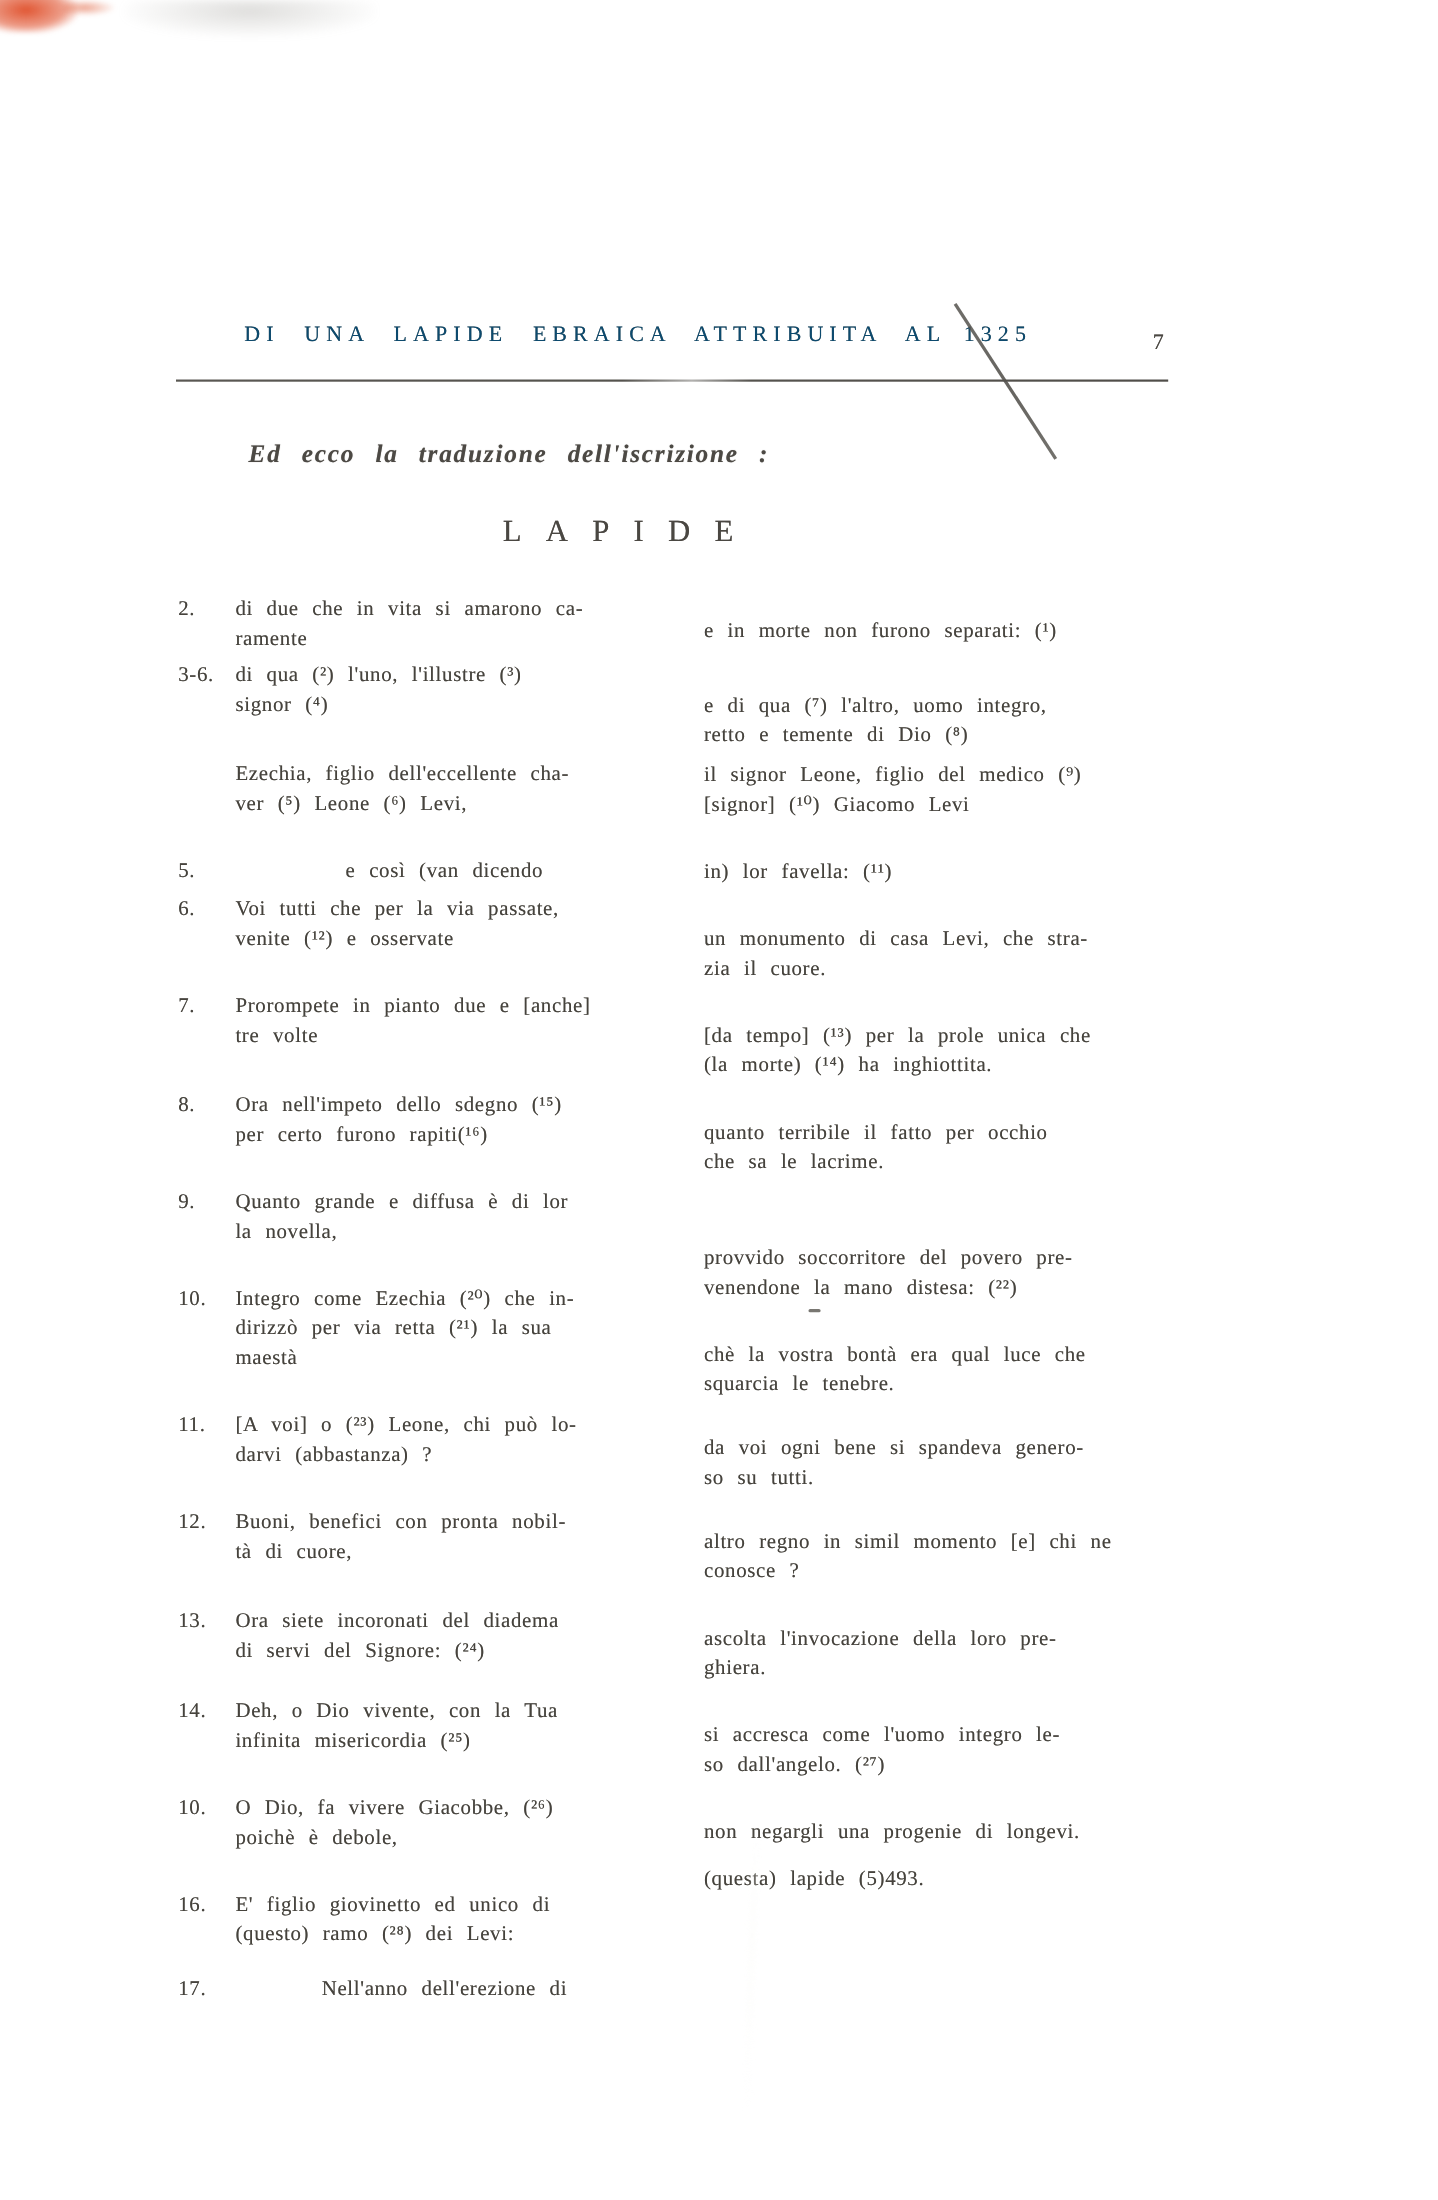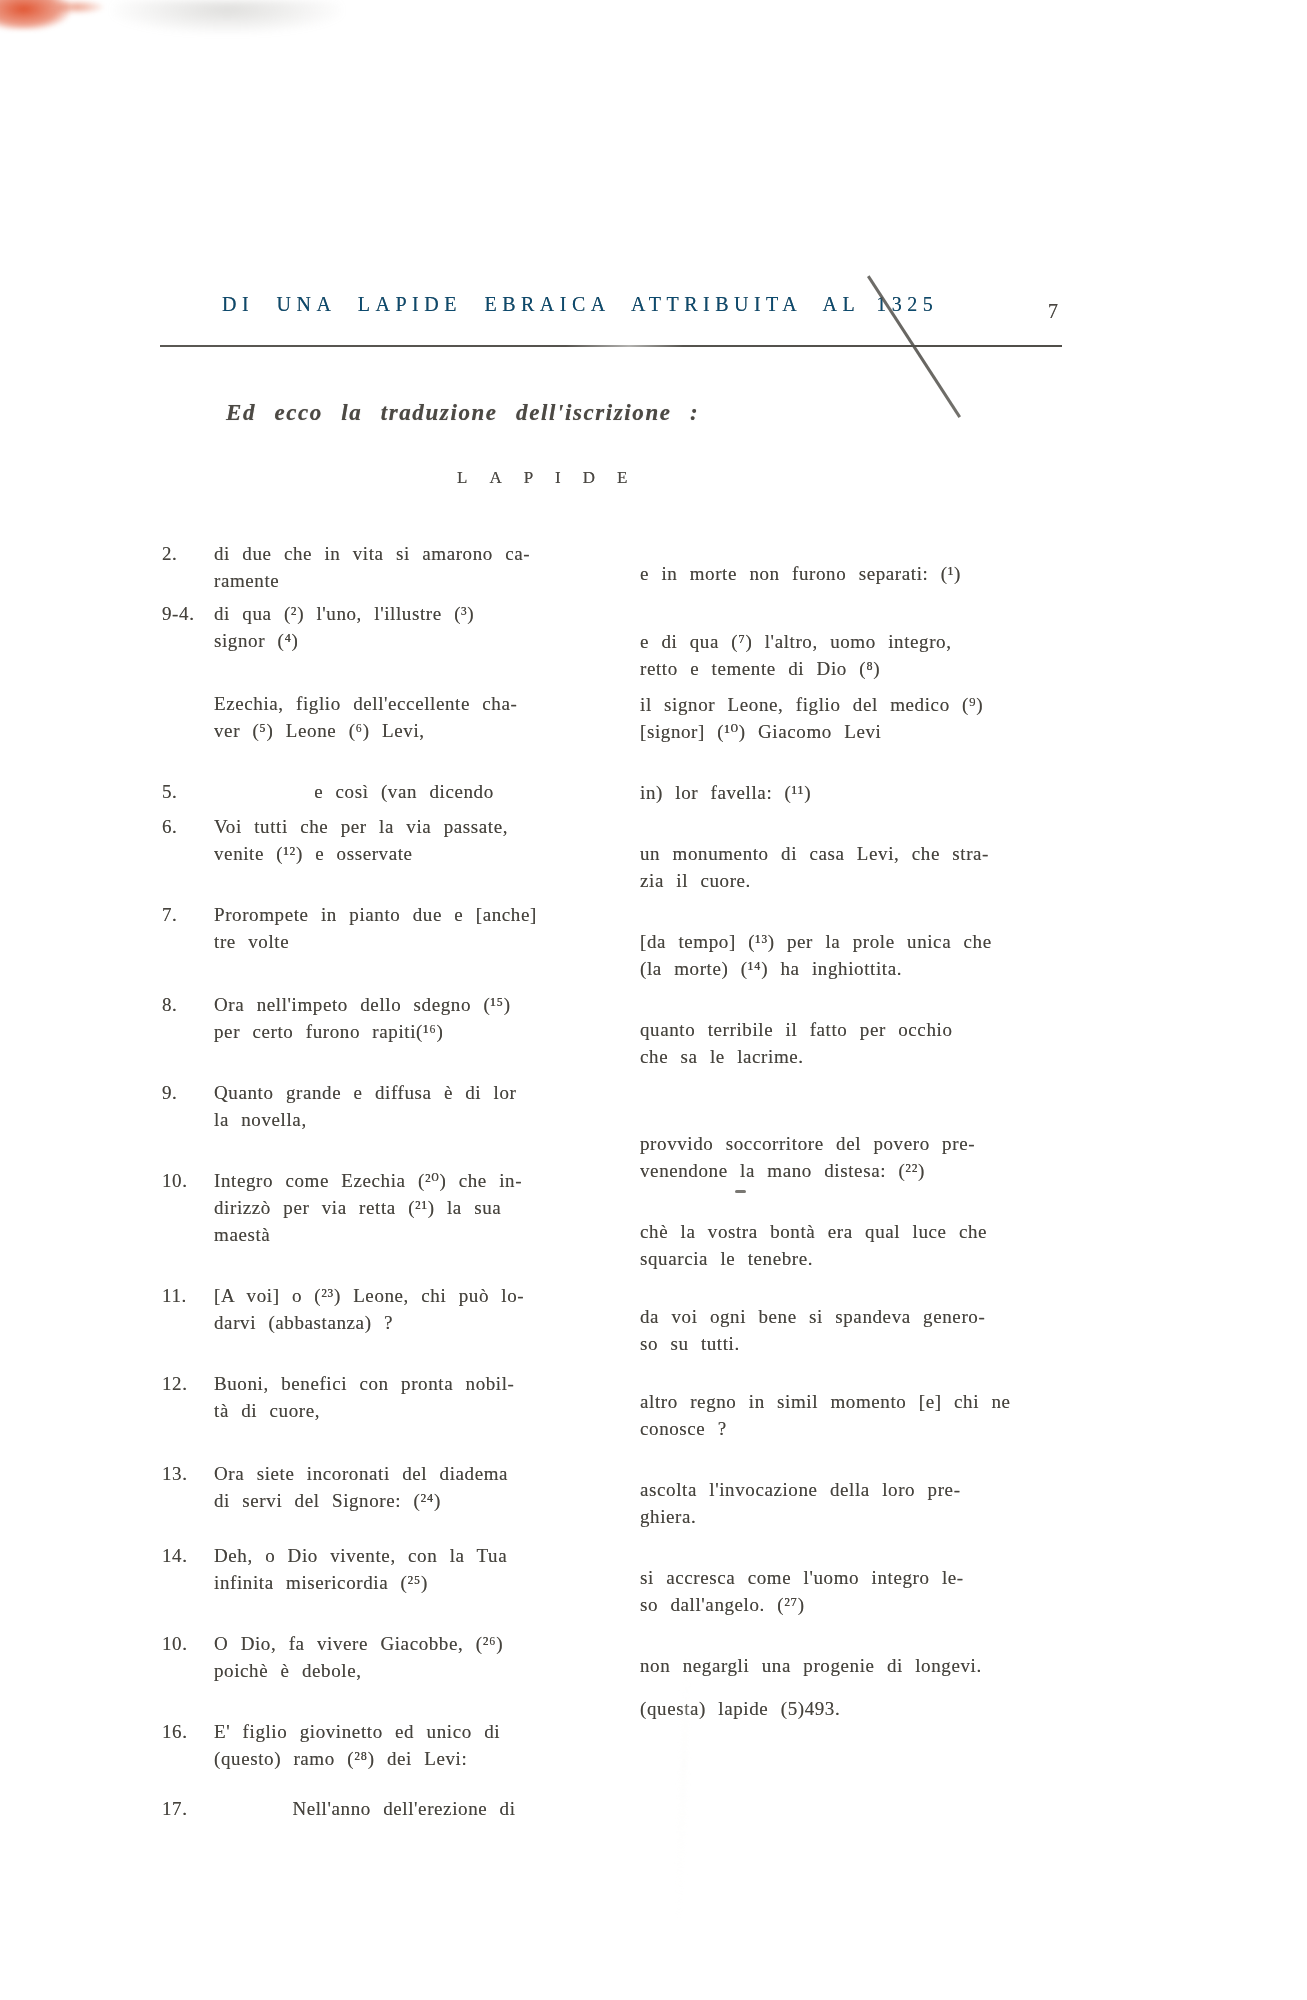--- a/index.html
+++ b/index.html
@@ -52,21 +52,21 @@
     position: absolute; left: 160px; top: 345px; width: 902px; height: 2.4px;
     background: linear-gradient(90deg, #5a5853 0%, #55534e 45%, rgba(85,83,78,0.45) 52%, #55534e 58%, #504e49 100%);
   }
 
   .intro-line {
     position: absolute; left: 226px; top: 400px; white-space: nowrap;
     font-style: italic; font-weight: bold; font-size: 23px; letter-spacing: 1.6px; word-spacing: 11px;
     color: #4c4944; text-shadow: 0 0 0.7px rgba(76,73,68,0.6);
   }
   .section-title {
-    position: absolute; left: 457px; top: 468px; font-size: 17px;
+    position: absolute; left: 457px; top: 468px; font-size: 28px;
     letter-spacing: 22px; word-spacing: 0; color: #4a4742; white-space: nowrap;
     text-shadow: 0 0 0.6px rgba(74,71,66,0.7);
   }
 
   .col {
     position: absolute; top: 540px; font-size: 19px; line-height: 27px;
     letter-spacing: 0.6px; word-spacing: 7px;
     text-shadow: 0 0 0.6px rgba(70,67,61,0.55);
   }
   .col-left  { left: 158px; width: 436px; }
@@ -119,21 +119,21 @@
 <div class="section-title" data-name="section-title">LAPIDE</div>
 
 <div class="col col-left" id="col-left" data-name="left-column">
   <div class="entry" data-name="inscription-entry">
     <span class="num" data-name="entry-number">2.</span>
     <span class="txt" data-name="entry-text">di due che in vita si amarono ca-
 ramente</span>
   </div>
 
   <div class="entry" data-name="inscription-entry">
-    <span class="num" data-name="entry-number">9-4.</span>
+    <span class="num" data-name="entry-number">3-6.</span>
     <span class="txt" data-name="entry-text">di qua (²) l'uno, l'illustre (³)
 signor (⁴)</span>
   </div>
 
   <div class="entry" data-name="inscription-entry">
     <span class="num" data-name="entry-number"></span>
     <span class="txt" data-name="entry-text">Ezechia, figlio dell'eccellente cha-
 ver (⁵) Leone (⁶) Levi,</span>
   </div>
 

